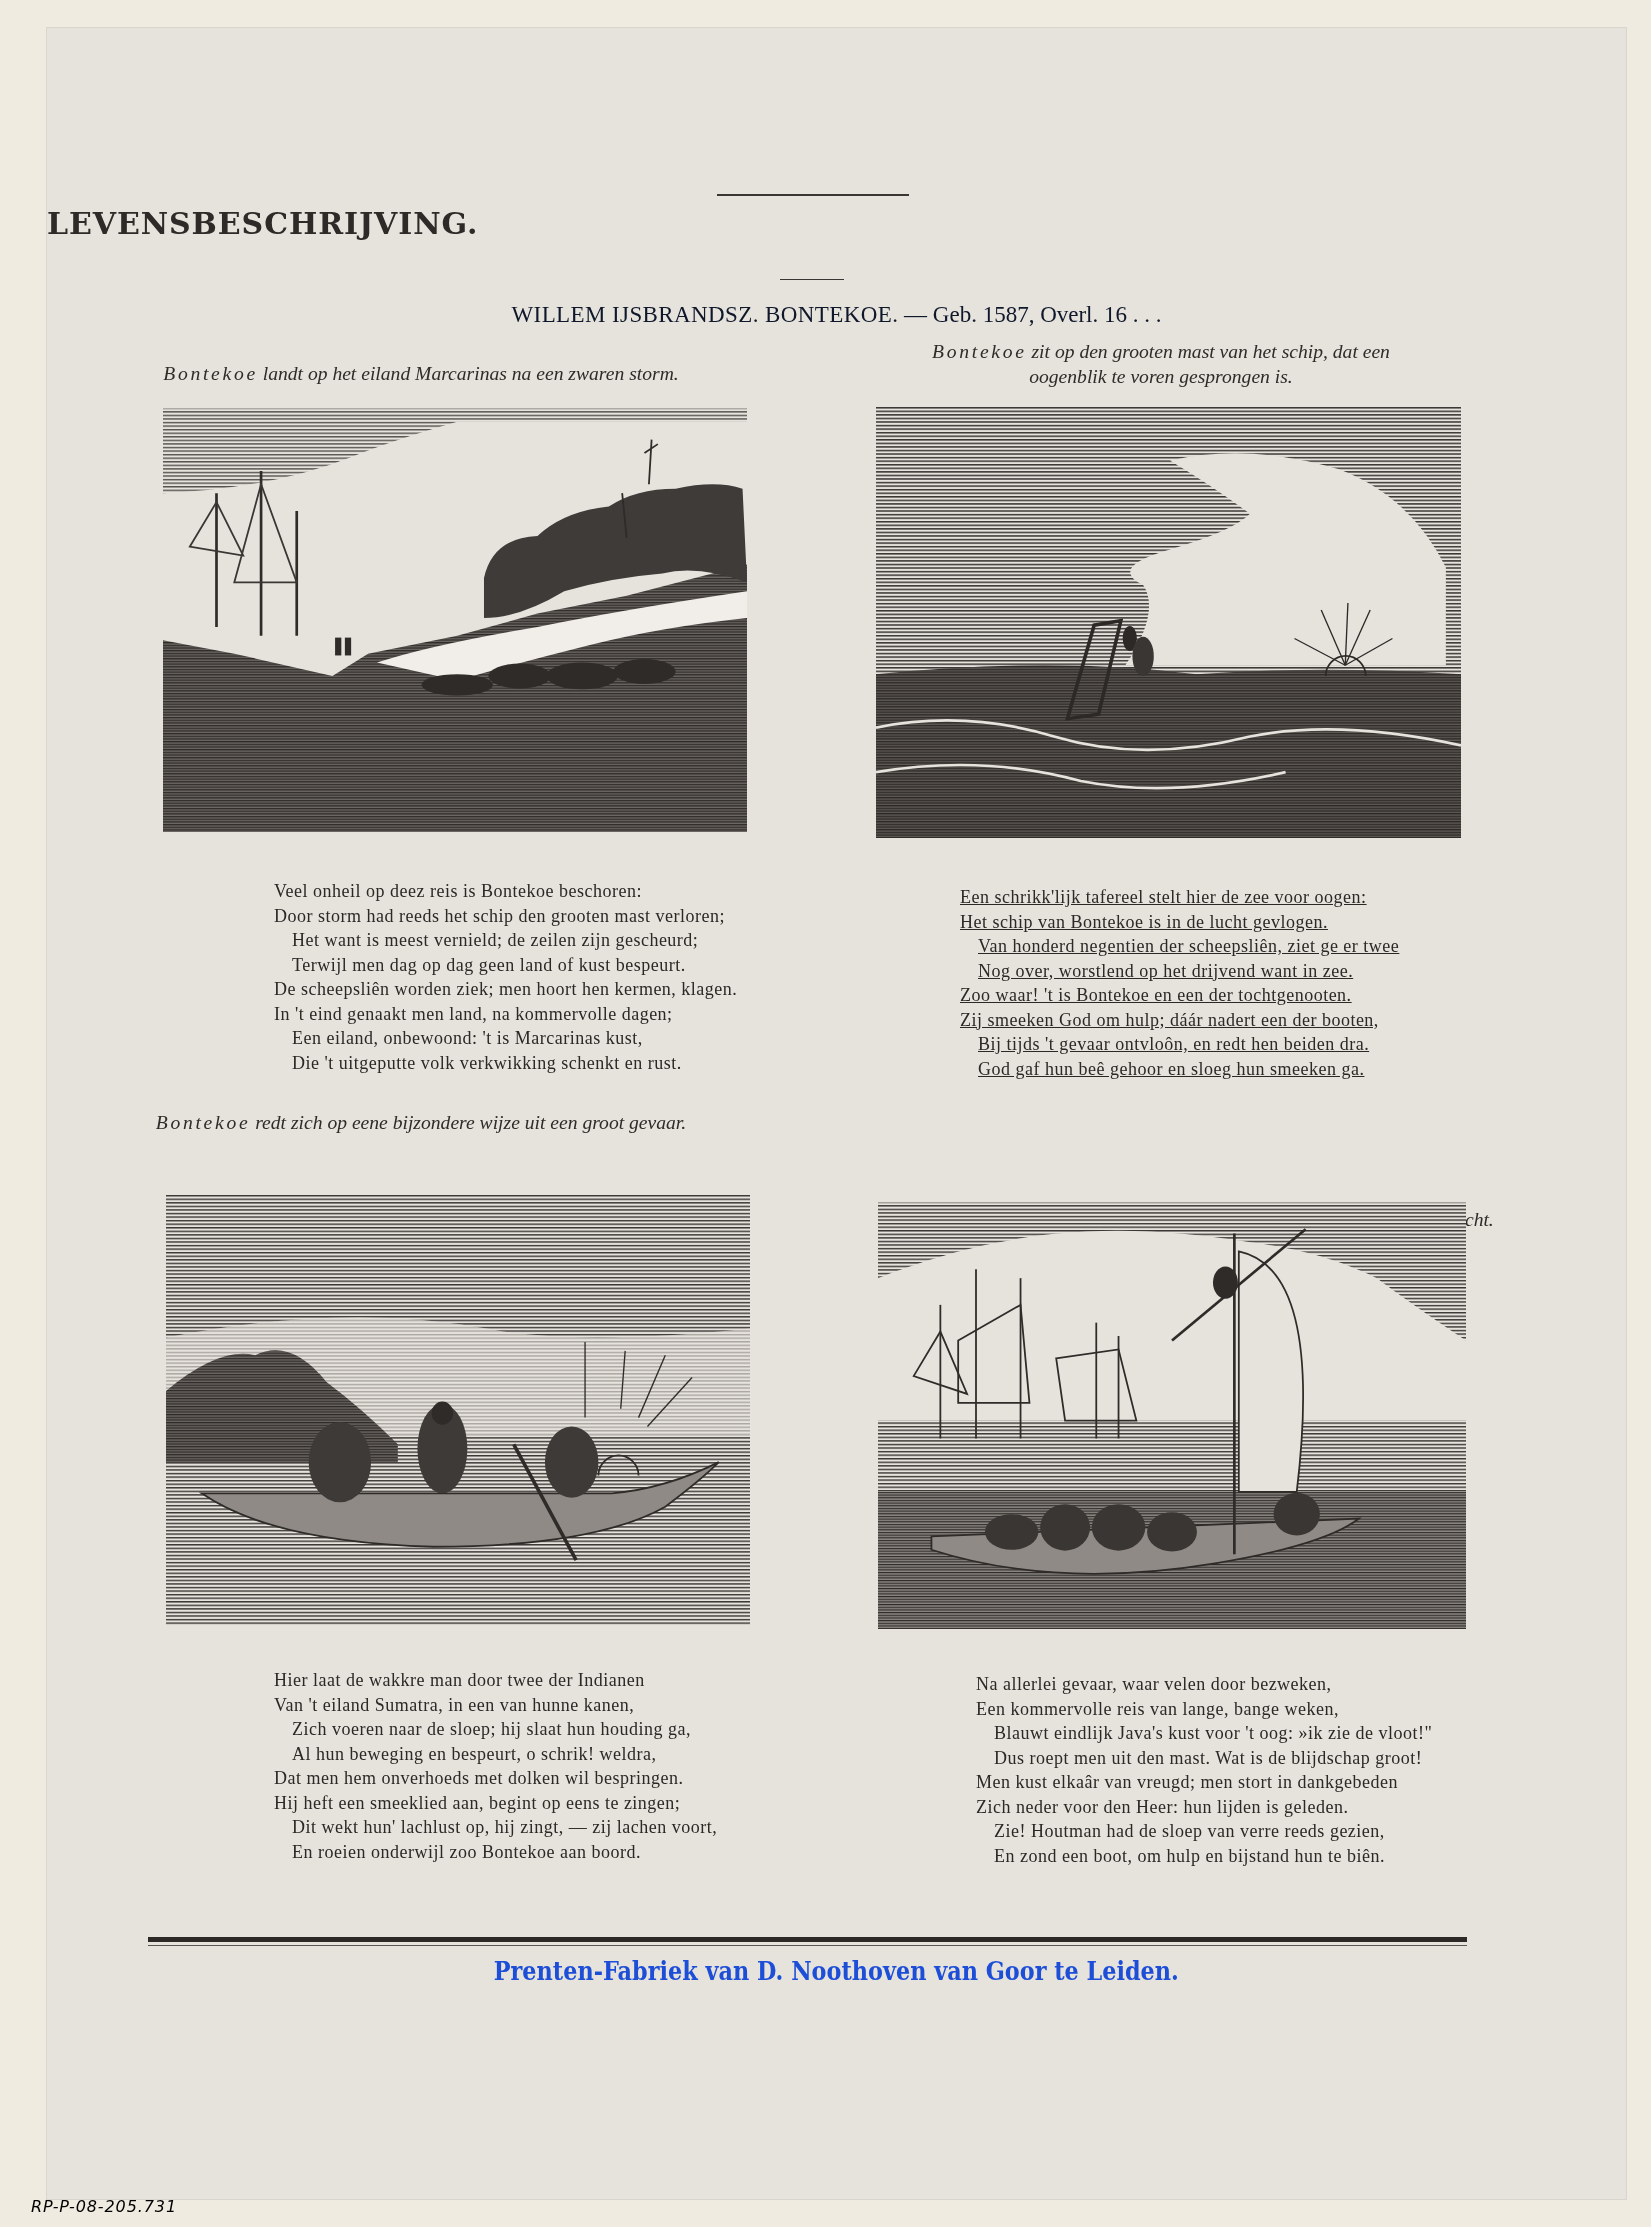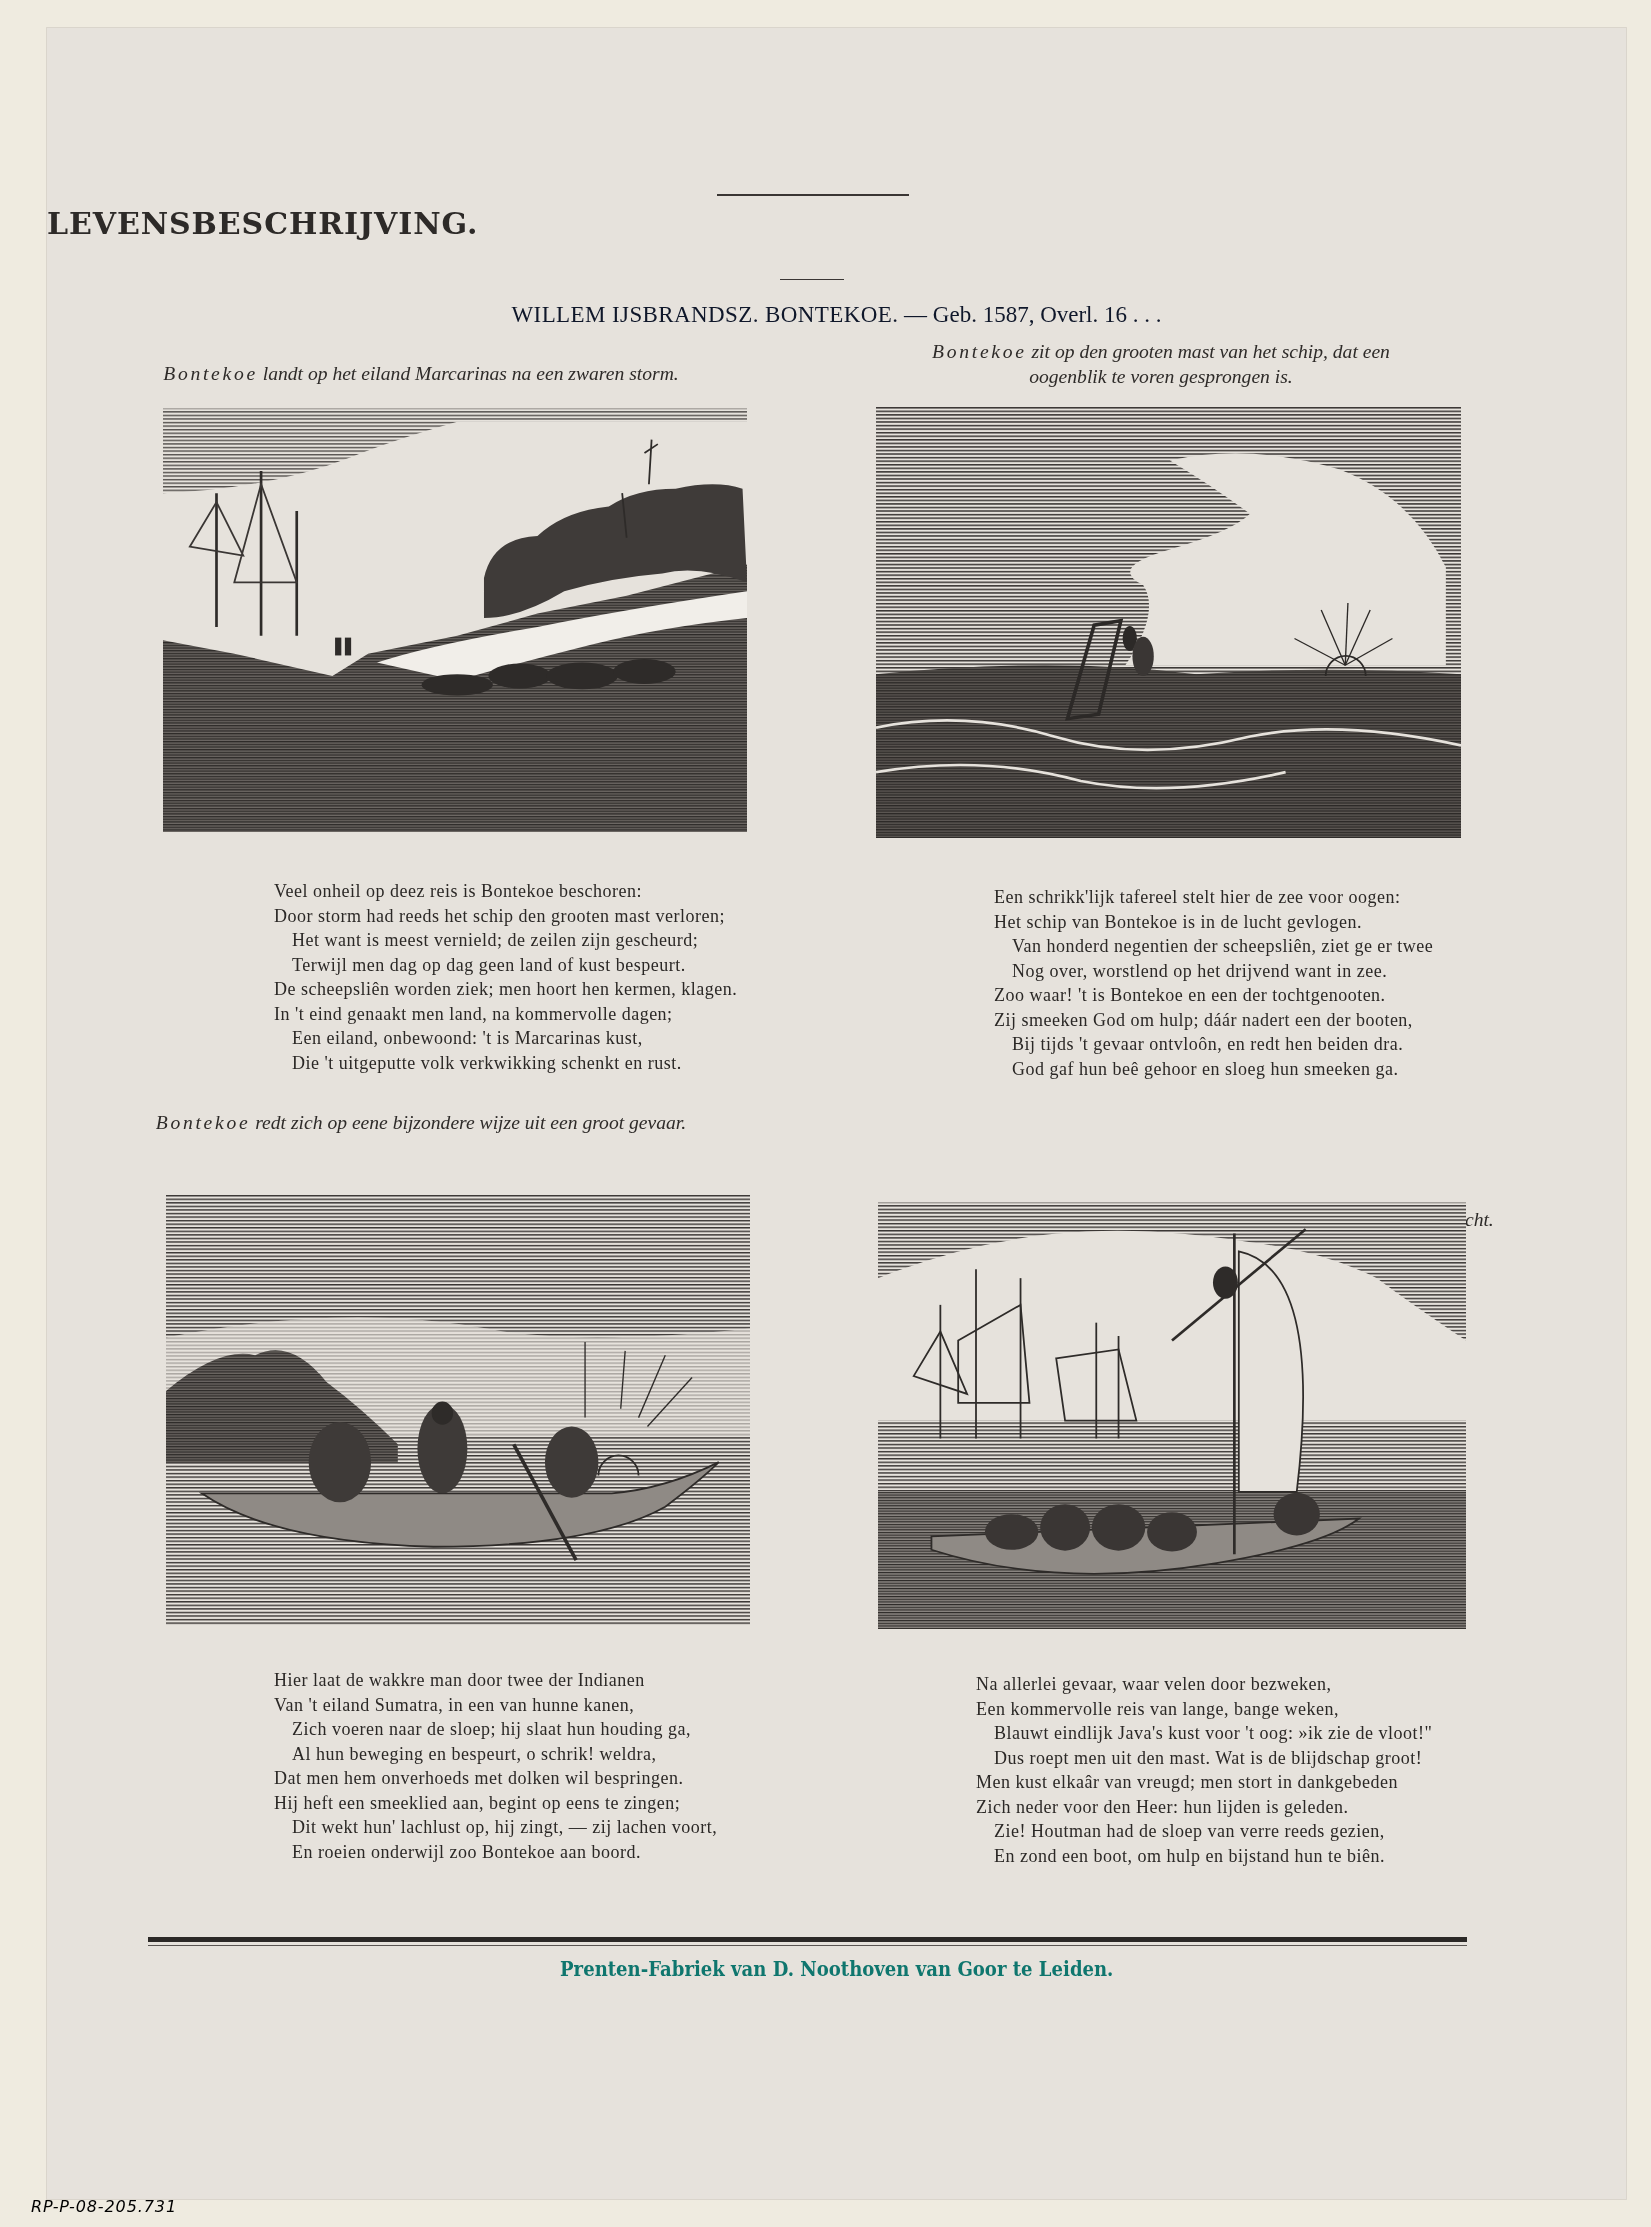--- a/index.html
+++ b/index.html
@@ -54,21 +54,21 @@
   .verse {
     font-family: "Liberation Serif", serif; font-size: 18px; line-height: 24.5px;
     color: #2b2826; letter-spacing: 0.5px; white-space: nowrap;
   }
   .verse .line { display: block; }
   .verse .indent { padding-left: 18px; }
   .bottom-rule-thick { left: 101px; top: 1909px; width: 1319px; height: 4.5px; background: #2c2927; }
   .bottom-rule-thin { left: 101px; top: 1917px; width: 1319px; height: 1.3px; background: #5a5552; }
   .imprint {
     left: 0; width: 100%; top: 1928px; text-align: center;
-    font-family: "DejaVu Serif", serif; font-weight: bold; font-size: 21px; color: #0f766e;
+    font-family: "DejaVu Serif", serif; font-weight: bold; font-size: 26px; color: #1d4ed8;
   }
   .imprint span { display: inline-block; transform: scaleX(0.86); }
   .inventory {
     left: 31px; top: 2197px;
     font-family: "DejaVu Sans", sans-serif; font-size: 16px; color: #000000;
     font-style: italic; letter-spacing: 0.9px;
   }
 </style>
 </head>
 <body>
@@ -158,21 +158,21 @@
       <path d="M505 302 A22 22 0 0 1 550 302" stroke="#2c2927" stroke-width="2" fill="none"></path>
       <g stroke="#2c2927" stroke-width="1.5">
         <line x1="527" y1="290" x2="500" y2="228"></line>
         <line x1="527" y1="290" x2="530" y2="220"></line>
         <line x1="527" y1="290" x2="555" y2="228"></line>
         <line x1="527" y1="290" x2="470" y2="260"></line>
         <line x1="527" y1="290" x2="580" y2="260"></line>
       </g>
     </svg>
   </div>
-  <div class="abs verse" style="left:947px; top:857px;">
+  <div class="abs verse" style="left:913px; top:857px;text-decoration:underline;">
     <span class="line">Een schrikk'lijk tafereel stelt hier de zee voor oogen:</span>
     <span class="line">Het schip van Bontekoe is in de lucht gevlogen.</span>
     <span class="line indent">Van honderd negentien der scheepsliên, ziet ge er twee</span>
     <span class="line indent">Nog over, worstlend op het drijvend want in zee.</span>
     <span class="line">Zoo waar! 't is Bontekoe en een der tochtgenooten.</span>
     <span class="line">Zij smeeken God om hulp; dáár nadert een der booten,</span>
     <span class="line indent">Bij tijds 't gevaar ontvloôn, en redt hen beiden dra.</span>
     <span class="line indent">God gaf hun beê gehoor en sloeg hun smeeken ga.</span>
   </div>
 

